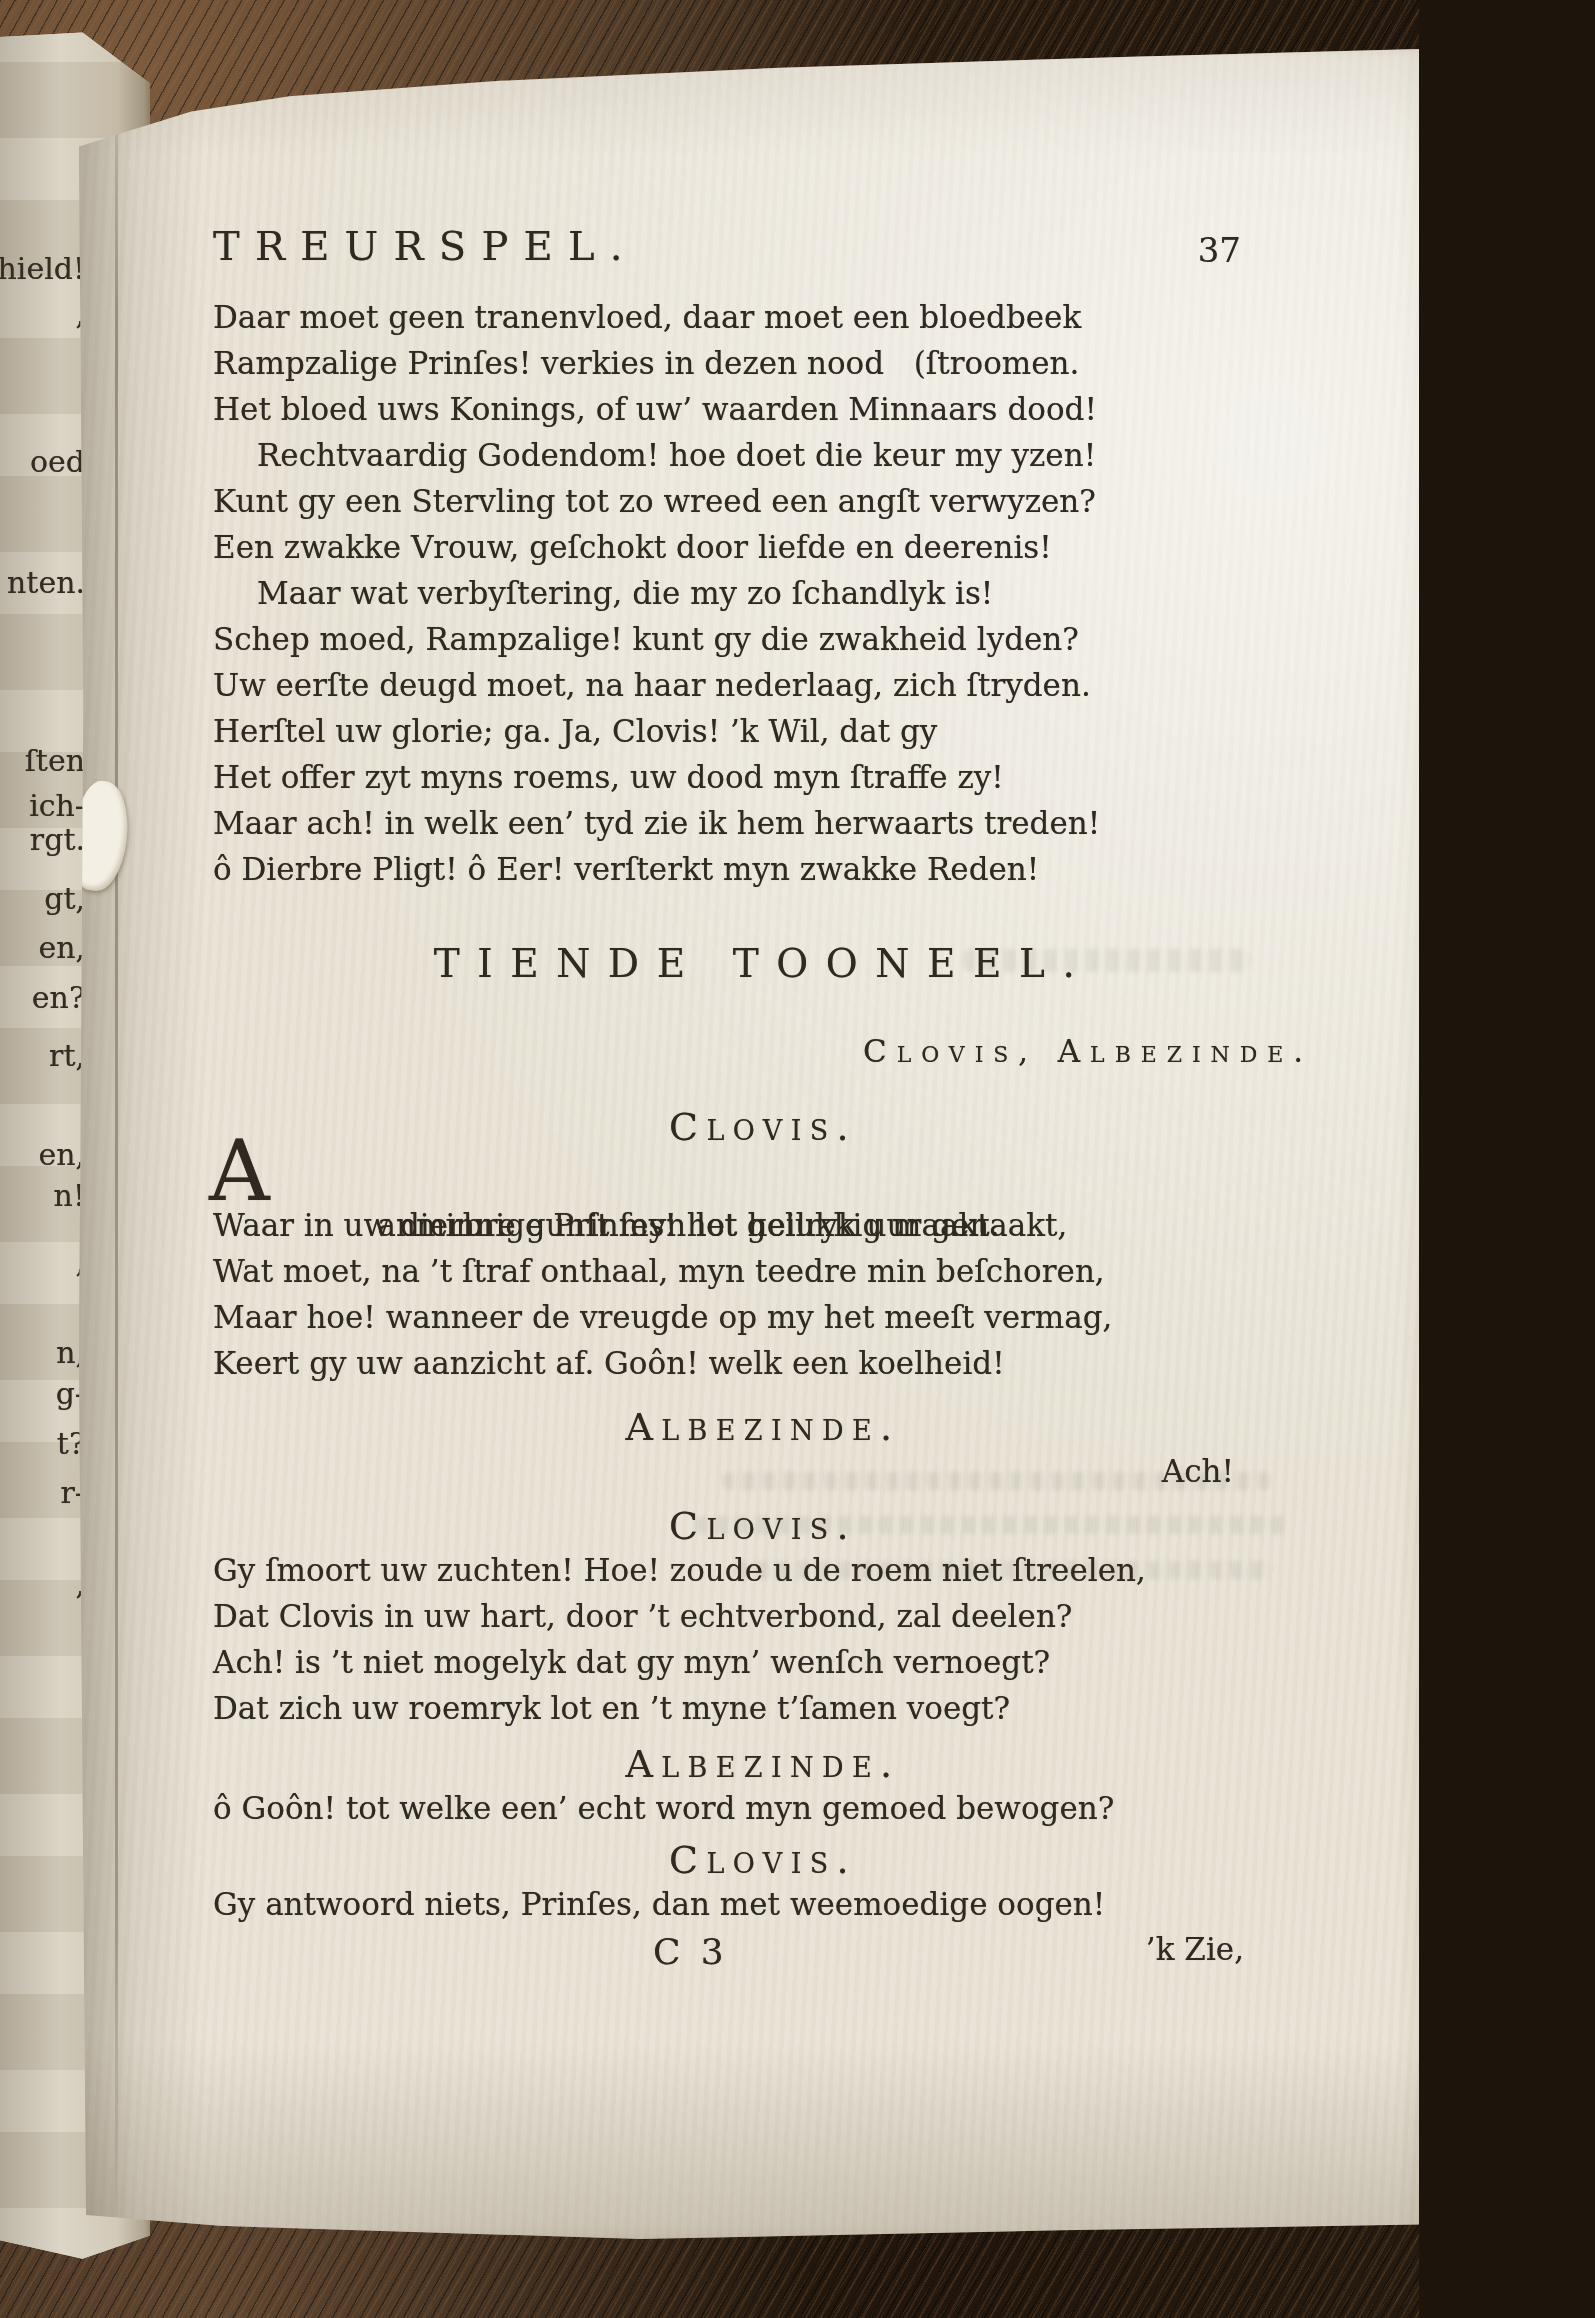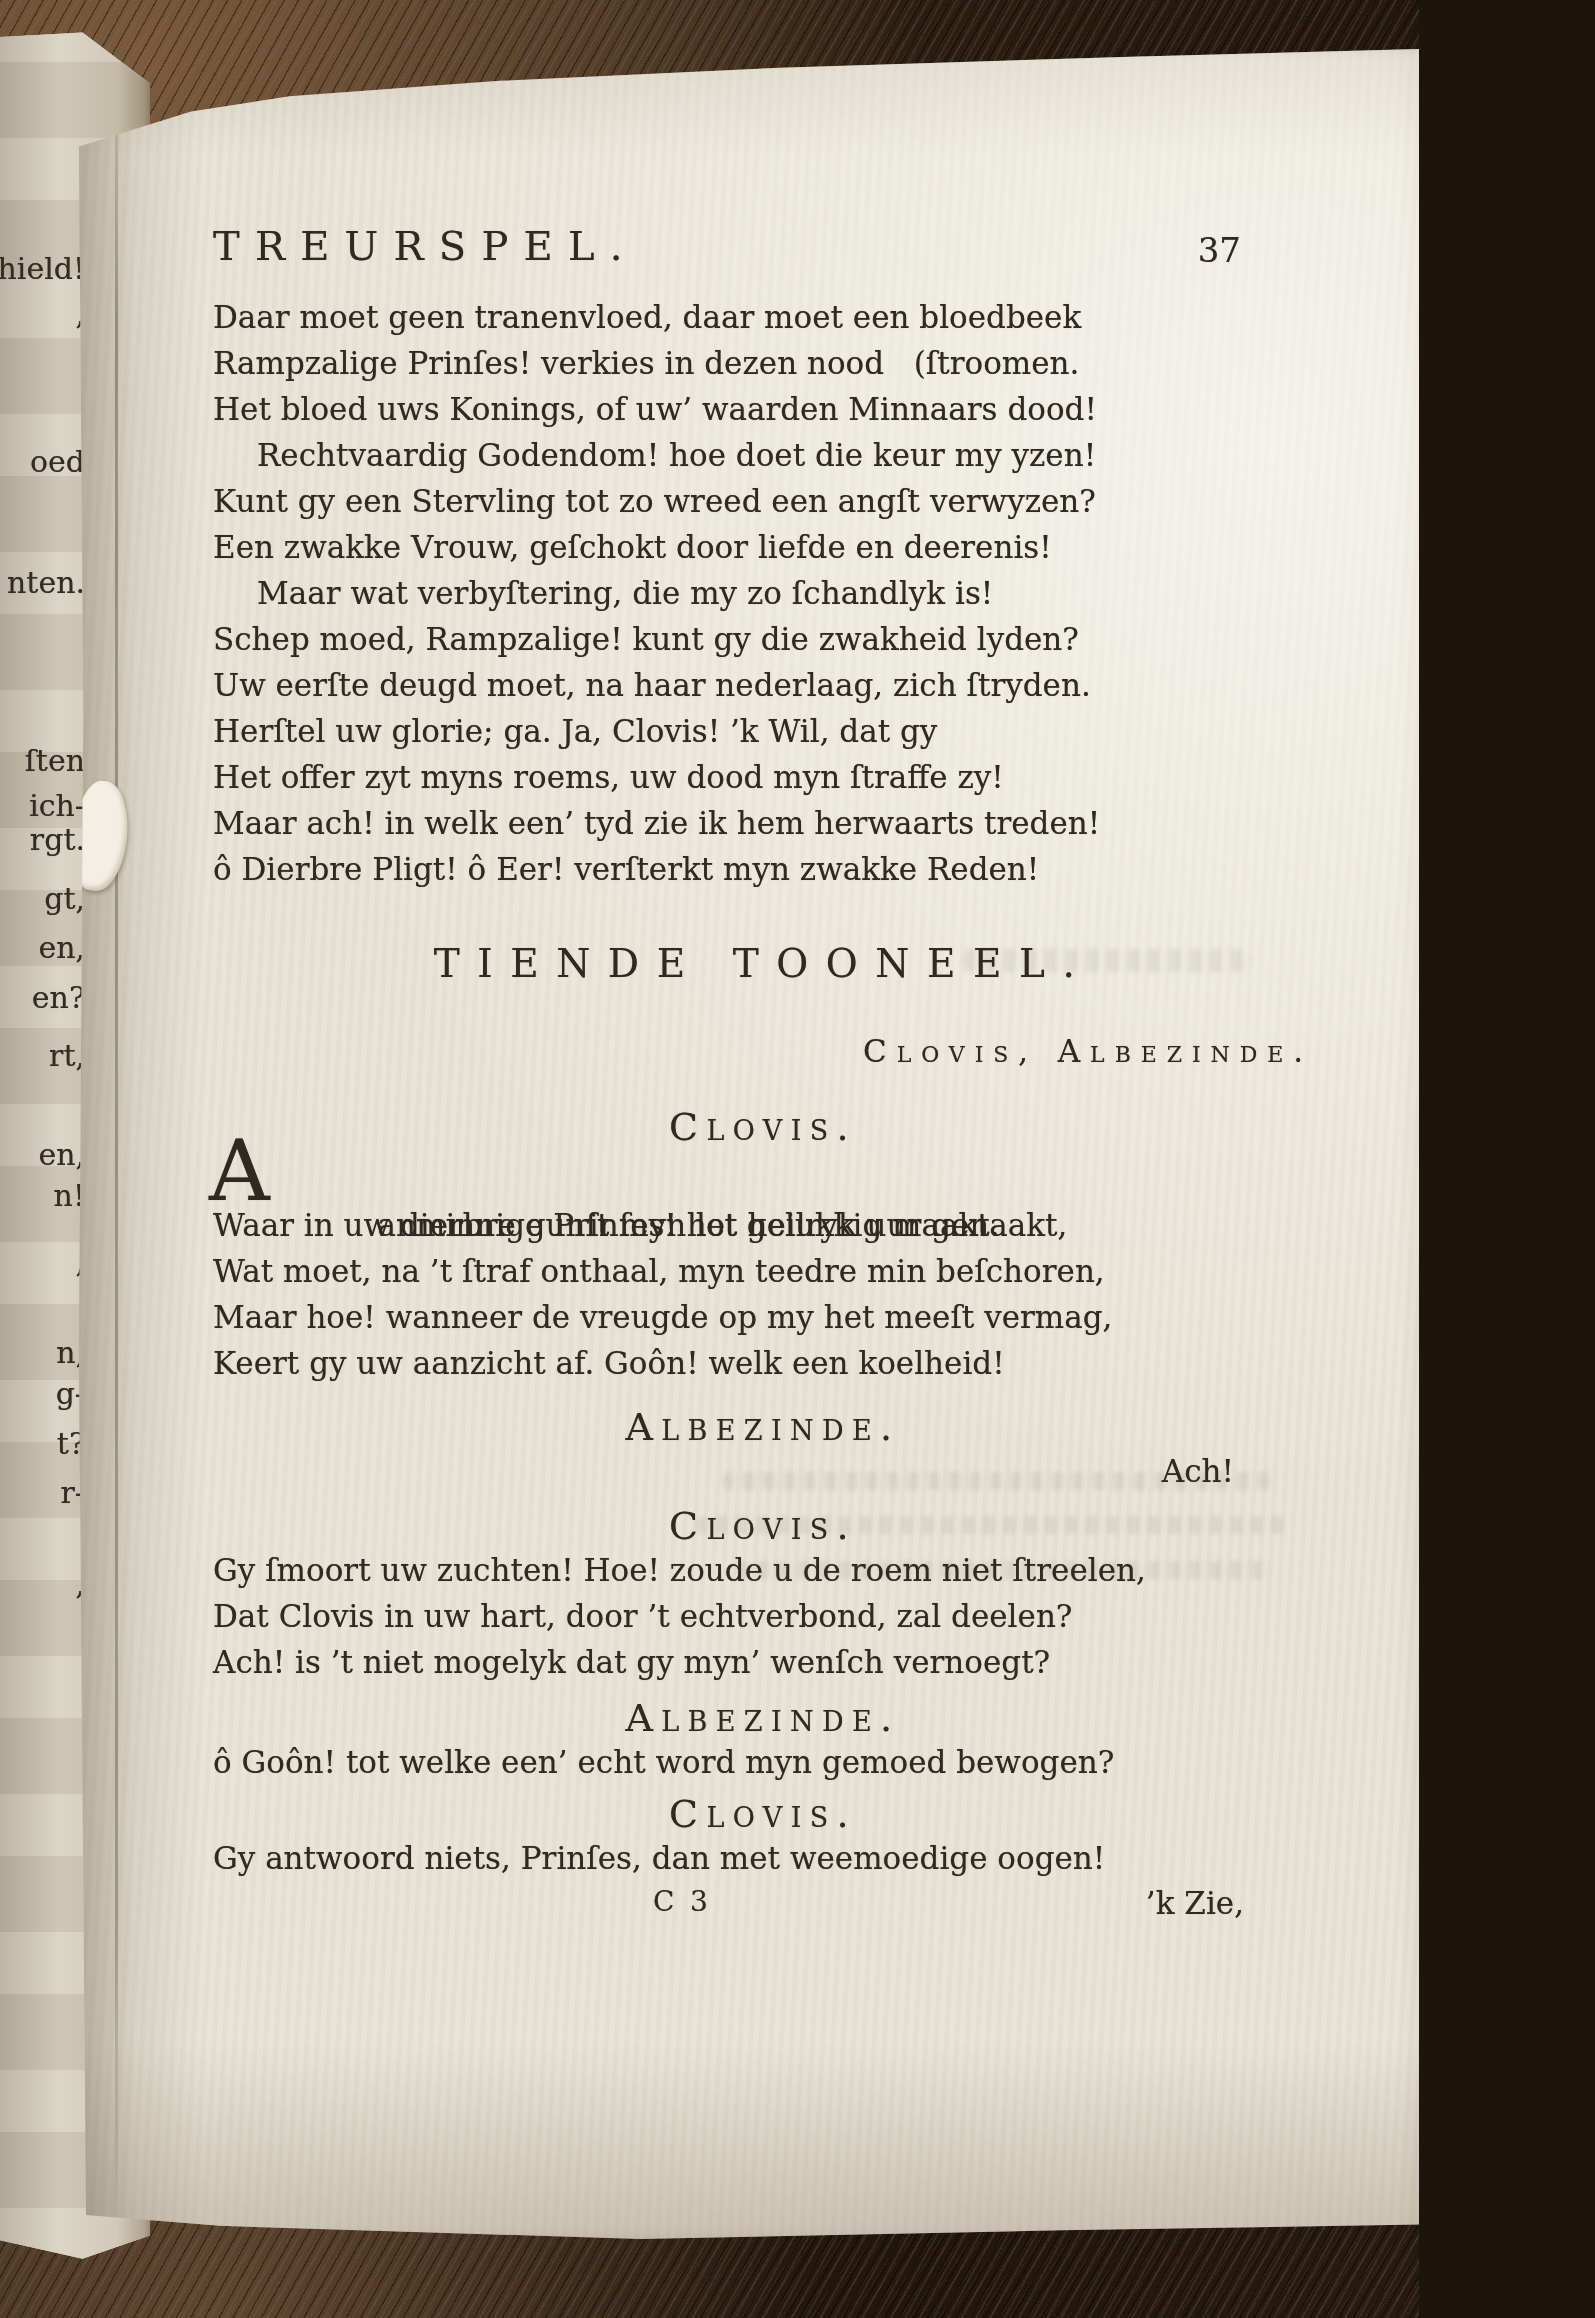--- a/index.html
+++ b/index.html
@@ -73,21 +73,21 @@
     letter-spacing:.45em;white-space:pre;height:48px;line-height:48px;}
   .characters{margin-top:43px;text-align:right;font-variant:small-caps;font-size:31px;
     letter-spacing:.32em;white-space:pre;height:40px;line-height:40px;}
   .speaker{margin-top:12.4px;text-align:center;font-variant:small-caps;font-size:38px;
     letter-spacing:.22em;white-space:pre;height:41px;line-height:41px;}
   .speaker.first{margin-top:36px;}
   .vblock.vb2{margin-top:8.3px;}
   .line.firstline{position:relative;padding-left:66px;}
   .initial{position:absolute;left:-4.1px;top:-27.5px;font-size:84px;line-height:1;letter-spacing:0;}
   .footer{position:relative;height:50px;margin-top:4.1px;}
-  .sig{position:absolute;left:440px;font-size:28px;letter-spacing:.12em;white-space:pre;}
+  .sig{position:absolute;left:440px;font-size:36px;letter-spacing:.12em;white-space:pre;}
   .catch{position:absolute;right:69px;font-size:31px;white-space:pre;}
 </style>
 </head>
 <body>
 
 <div class="stage">
   <div class="wood"></div>
 
   <div class="facing">
     <span class="frag" style="top:254px">hield!</span>
@@ -159,20 +159,21 @@
       </div>
 
       <div class="speaker" style="margin-top:20.6px">Albezinde.</div>
       <div class="line right">Ach!</div>
 
       <div class="speaker">Clovis.</div>
       <div class="vblock">
         <div class="line">Gy ſmoort uw zuchten! Hoe! zoude u de roem niet ſtreelen,</div>
         <div class="line">Dat Clovis in uw hart, door ’t echtverbond, zal deelen?</div>
         <div class="line">Ach! is ’t niet mogelyk dat gy myn’ wenſch vernoegt?</div>
+        <div class="line">Dat zich uw roemryk lot en ’t myne t’ſamen voegt?</div>
       </div>
 
       <div class="speaker">Albezinde.</div>
       <div class="line">ô Goôn! tot welke een’ echt word myn gemoed bewogen?</div>
 
       <div class="speaker" style="margin-top:9.6px">Clovis.</div>
       <div class="line">Gy antwoord niets, Prinſes, dan met weemoedige oogen!</div>
 
       <div class="footer">
         <span class="sig">C 3</span>

